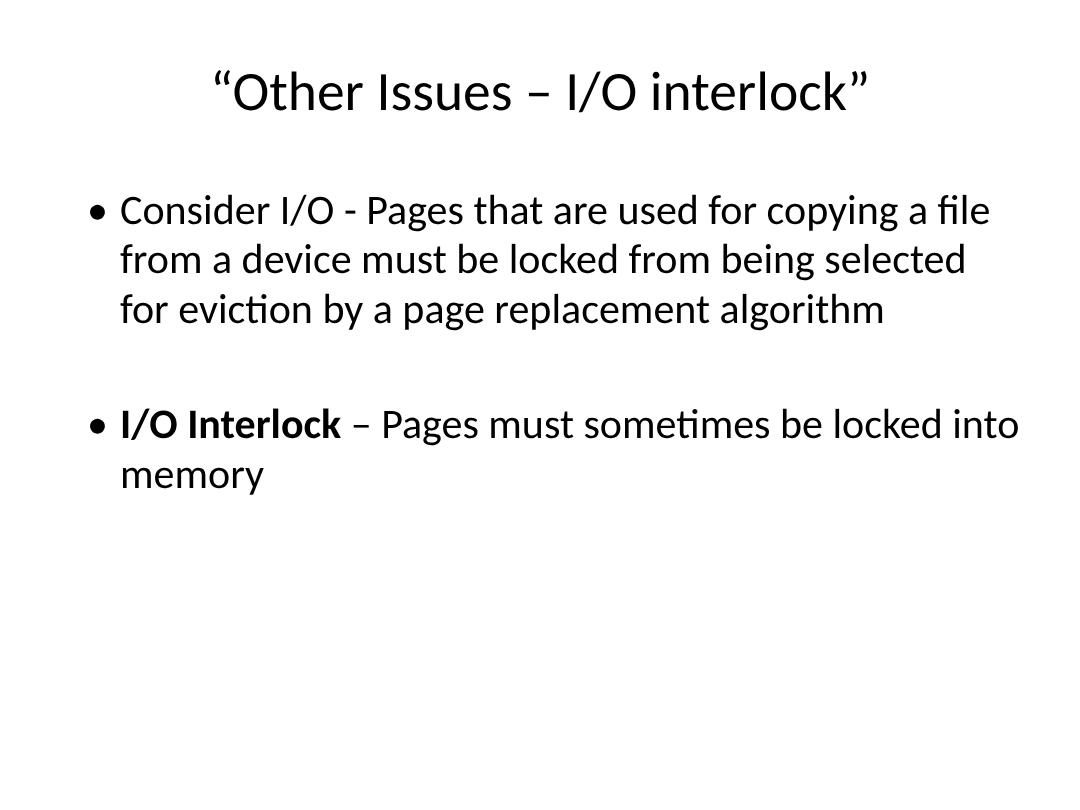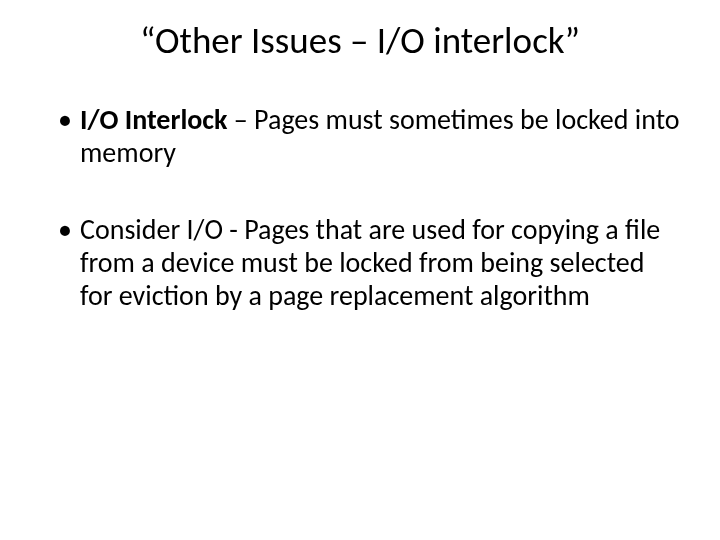--- a/index.html
+++ b/index.html
@@ -8,21 +8,21 @@
     width: 720px;
     height: 540px;
     background: #ffffff;
     font-family: Calibri, "Segoe UI", Arial, sans-serif;
     color: #000000;
   }
   .slide {
     width: 720px;
     height: 496px;
     box-sizing: border-box;
-    padding: 8px 40px 40px 40px;
+    padding: 28px 40px 40px 40px;
   }
   .title {
     text-align: center;
     font-size: 37px;
     font-weight: 400;
     margin: 10px 0 40px 0;
     letter-spacing: 0px;
   }
   ul.bullets {
     list-style: none;
@@ -47,19 +47,19 @@
     font-weight: 700;
   }
 </style>
 </head>
 <body>
 
 <div class="slide">
   <h1 class="title">“Other Issues – I/O interlock”</h1>
   <ul class="bullets">
     <li>
-      <span class="bold-lead">I/O Interlock </span><span>– Pages must sometimes be locked into memory</span>
+      <span class="bold-lead"></span><span>Consider I/O - Pages that are used for copying a file from a device must be locked from being selected for eviction by a page replacement algorithm</span>
     </li>
     <li>
-      <span class="bold-lead"></span><span>Consider I/O - Pages that are used for copying a file from a device must be locked from being selected for eviction by a page replacement algorithm</span>
+      <span class="bold-lead">I/O Interlock </span><span>– Pages must sometimes be locked into memory</span>
     </li>
   </ul>
 </div>
 
 </body></html>

